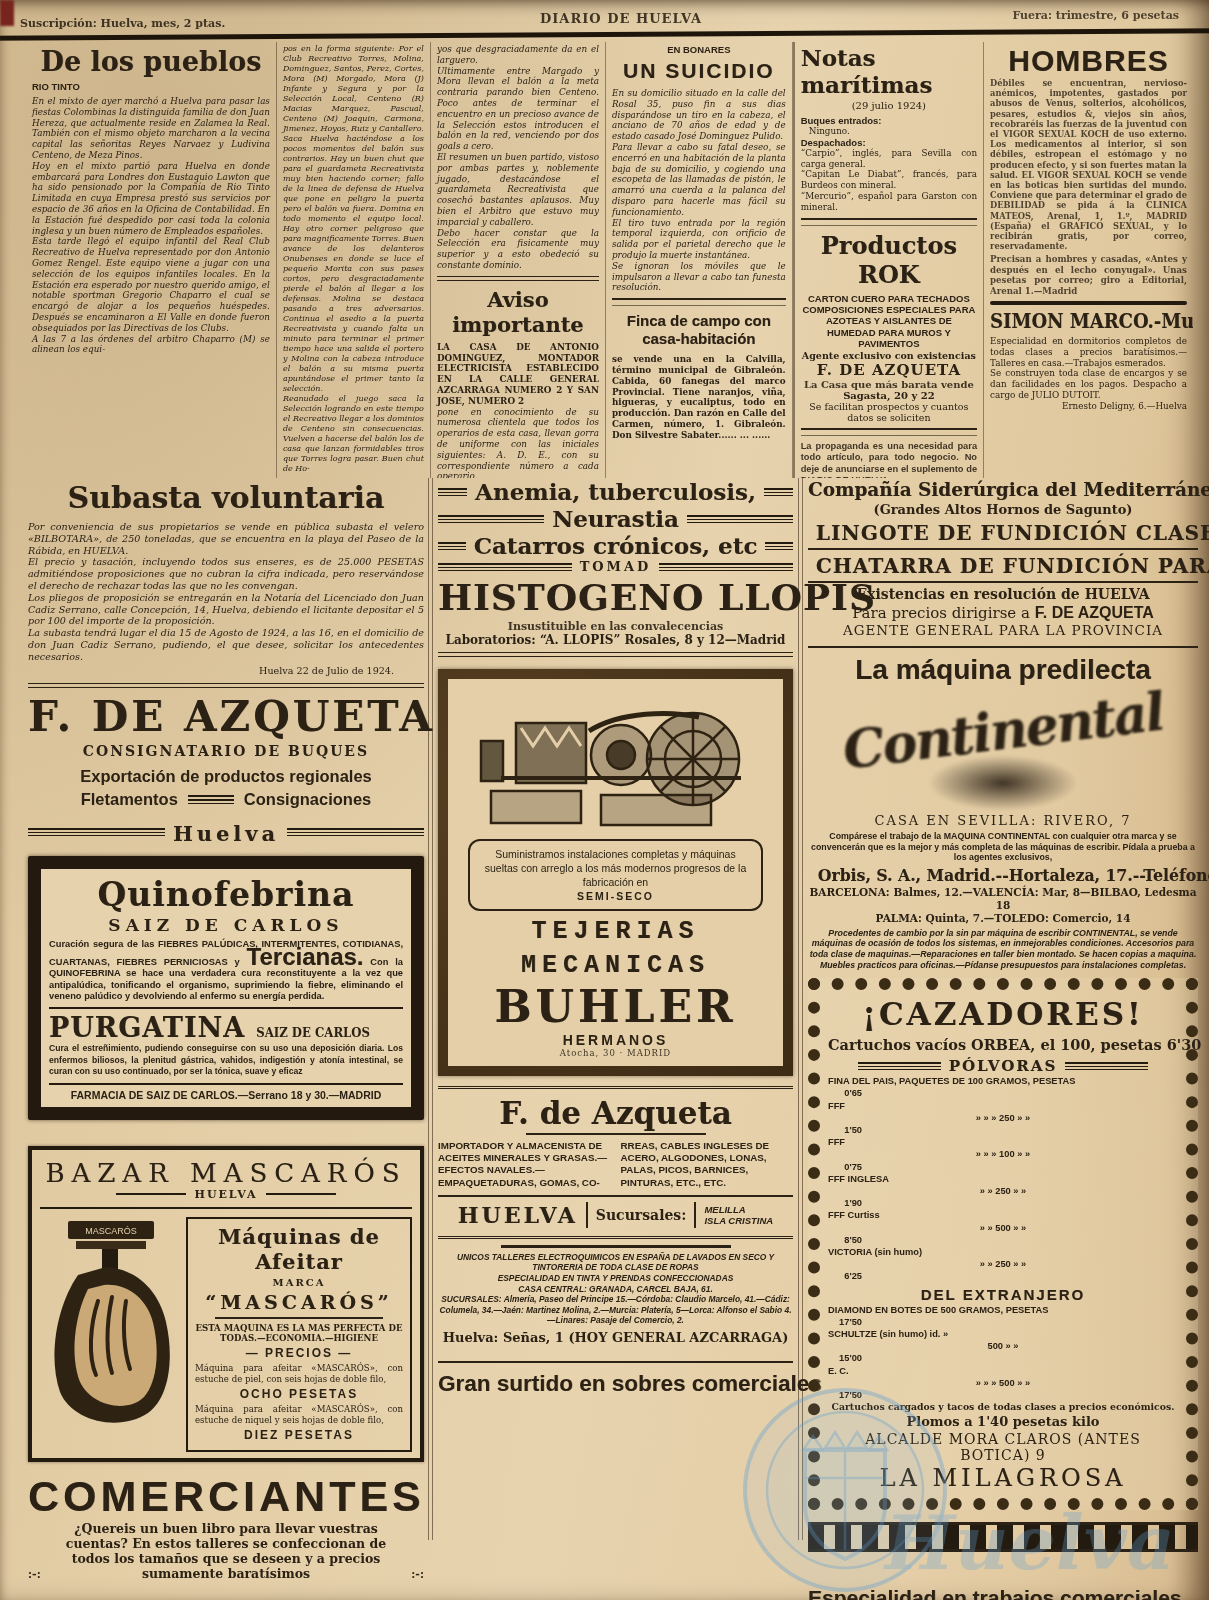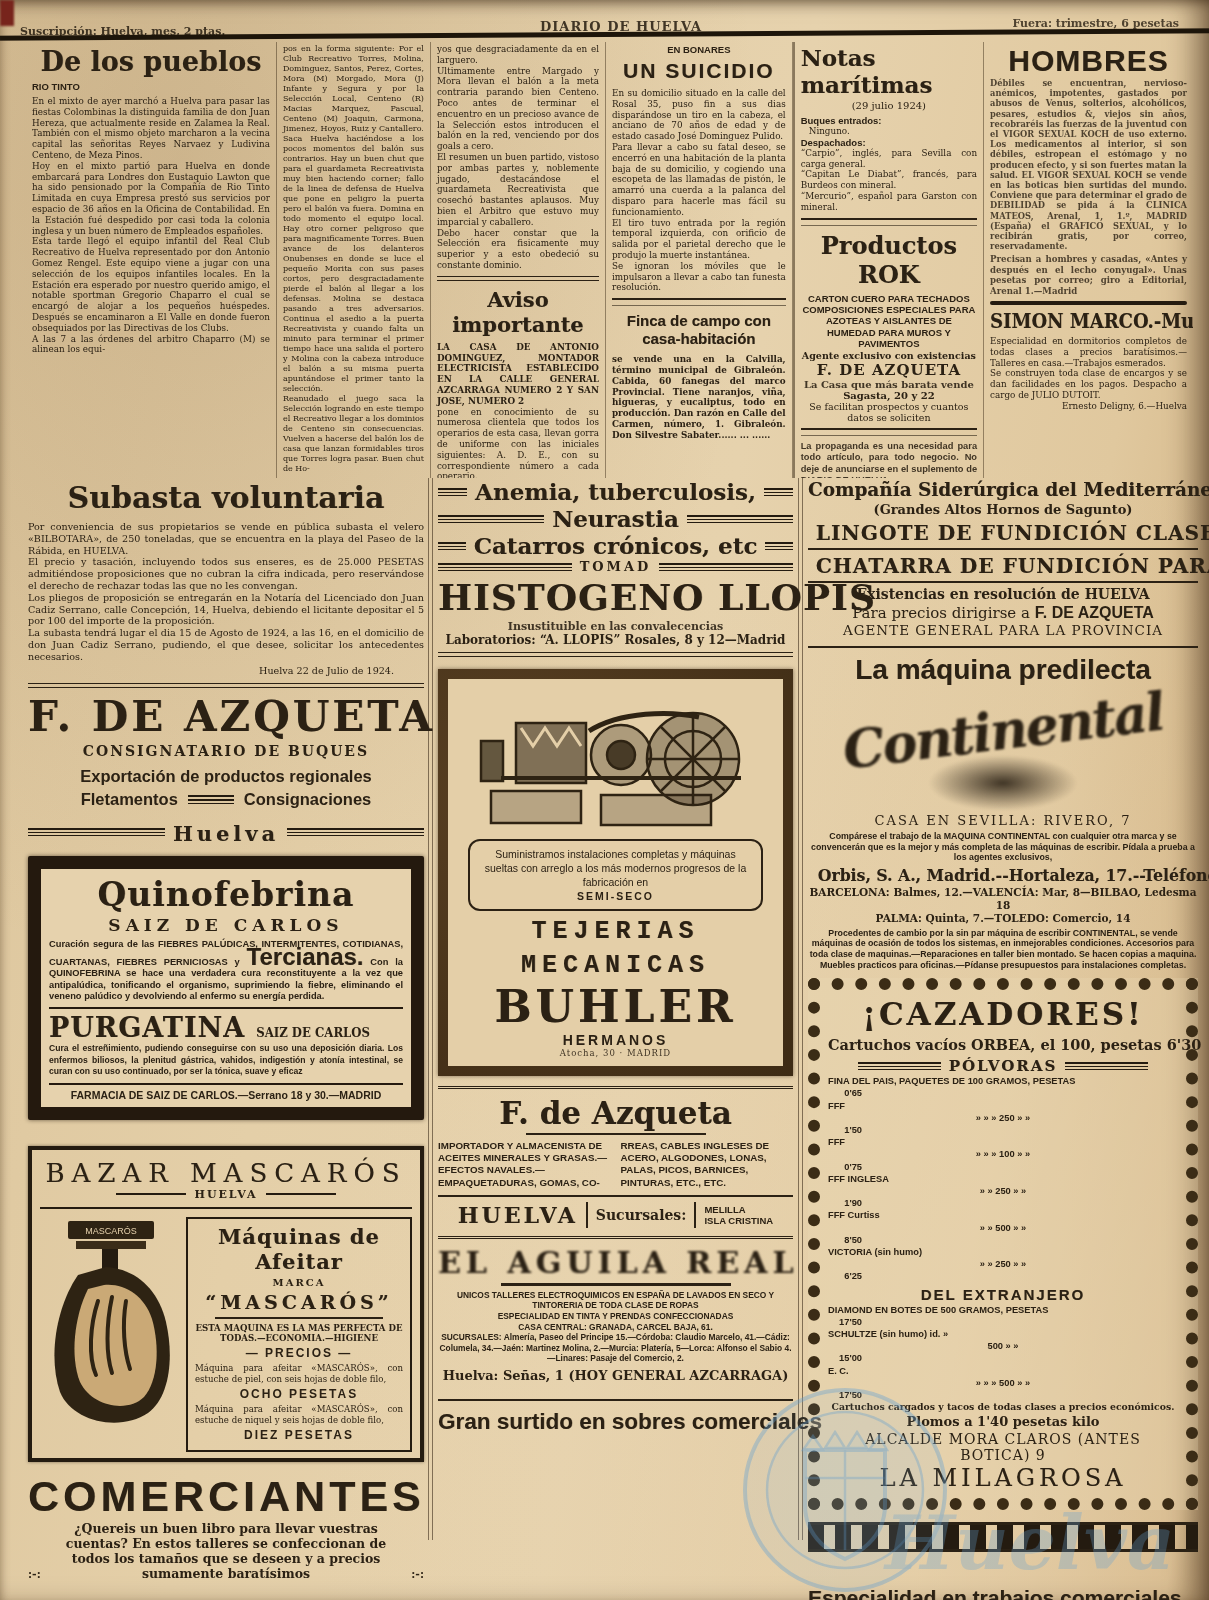--- a/index.html
+++ b/index.html
@@ -10,29 +10,29 @@
       radial-gradient(ellipse at 15% 10%, rgba(120,85,45,.18), rgba(0,0,0,0) 40%),
       radial-gradient(ellipse at 85% 95%, rgba(235,215,180,.5), rgba(0,0,0,0) 50%),
       linear-gradient(100deg,#dcc59c 0%,#e4cfa8 30%,#e6d2ad 55%,#e0c89e 80%,#cfae7d 97%,#9d7c4e 100%);
     box-shadow: inset 0 8px 14px -6px rgba(40,22,8,.55), inset -24px 0 30px -12px rgba(45,24,8,.55), inset 5px 0 10px -4px rgba(90,60,30,.3);}
   .ink{text-shadow:.4px .3px 0 rgba(43,33,20,.35);}
   .smudge{filter:blur(.5px);opacity:.88;}
   .blur1{filter:blur(.7px);opacity:.8;}
   .jus{text-align:justify;}
   .ctr{text-align:center;}
   .sans{font-family:"Liberation Sans","DejaVu Sans",sans-serif;}
-  .pre{white-space:pre-line;}
+  .pre{white-space:pre-line;font-style:italic;}
   .rule2{border-top:1px solid #2b2114;border-bottom:1px solid #2b2114;height:3px;}
   .rule1{border-top:2px solid #2b2114;}
   .fatrule{height:4px;background:#241b10;border-radius:2px;filter:blur(.3px);}
   .ruled{display:flex;align-items:center;gap:8px;}
   .ruled::before,.ruled::after{content:"";flex:1;height:8px;
      background:repeating-linear-gradient(180deg,#241b10 0 1.6px,rgba(0,0,0,0) 1.6px 3.6px);}
   
-  #masthead{position:absolute;top:16px;left:0;width:100%;height:28px;font-size:11px;font-weight:bold;}
+  #masthead{position:absolute;top:8px;left:0;width:100%;height:28px;font-size:11px;font-weight:bold;}
   #masthead .ml{position:absolute;left:20px;top:9px;}
   #masthead .mc{position:absolute;left:540px;top:3px;font-size:13px;letter-spacing:1px;}
   #masthead .mr{position:absolute;right:30px;top:1px;}
   #mastrule{position:absolute;top:32px;left:0;width:100%;height:5px;background:#1d150a;transform:rotate(-.35deg);filter:blur(.4px);}
   #cornermark{position:absolute;top:0;left:0;width:14px;height:26px;background:#77241c;filter:blur(1px);}
   
   #topband{position:absolute;top:42px;left:26px;right:16px;height:436px;display:flex;}
   .tcol{box-sizing:border-box;padding:2px 6px;overflow:hidden;border-right:1px solid rgba(50,35,15,.45);}
   .tcol:last-child{border-right:none;}
   .body-sm{font-size:8.8px;line-height:10.8px;}
@@ -400,21 +400,20 @@
         <span class="azqi-city ink">HUELVA</span>
         <span class="vbar"></span>
         <span class="azqi-suclab">Sucursales:</span>
         <span class="vbar"></span>
         <span class="azqi-suc pre">MELILLA
 ISLA CRISTINA</span>
       </div>
     </div>
 
     <div id="aguila">
-      <div class="h-aguila ink">EL AGUILA REAL</div>
       <div class="ag-rule"></div>
       <div class="ag-body pre">UNICOS TALLERES ELECTROQUIMICOS EN ESPAÑA DE LAVADOS EN SECO Y TINTORERIA DE TODA CLASE DE ROPAS
 ESPECIALIDAD EN TINTA Y PRENDAS CONFECCIONADAS
 CASA CENTRAL: GRANADA, CARCEL BAJA, 61.
 SUCURSALES: Almería, Paseo del Principe 15.—Córdoba: Claudio Marcelo, 41.—Cádiz: Columela, 34.—Jaén: Martinez Molina, 2.—Murcia: Platería, 5—Lorca: Alfonso el Sabio 4.—Linares: Pasaje del Comercio, 2.</div>
       <div class="ag-huelva">Huelva: Señas, 1 (HOY GENERAL AZCARRAGA)</div>
     </div>
 
     <div id="sobres">
       <div class="h-sobres ink">Gran surtido en sobres comerciales</div>

